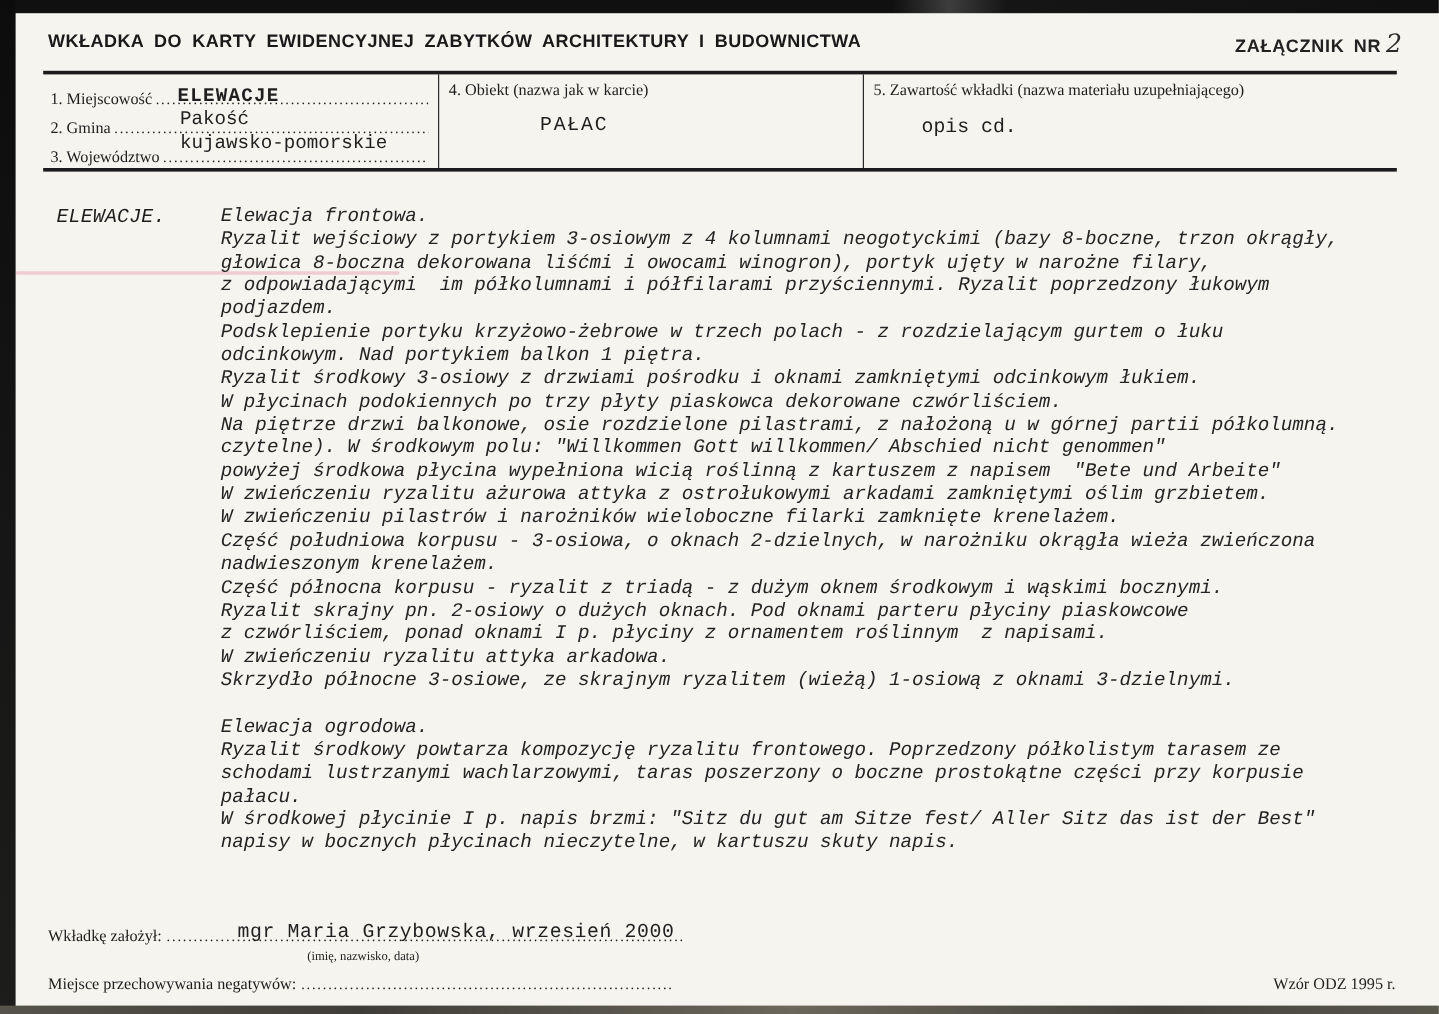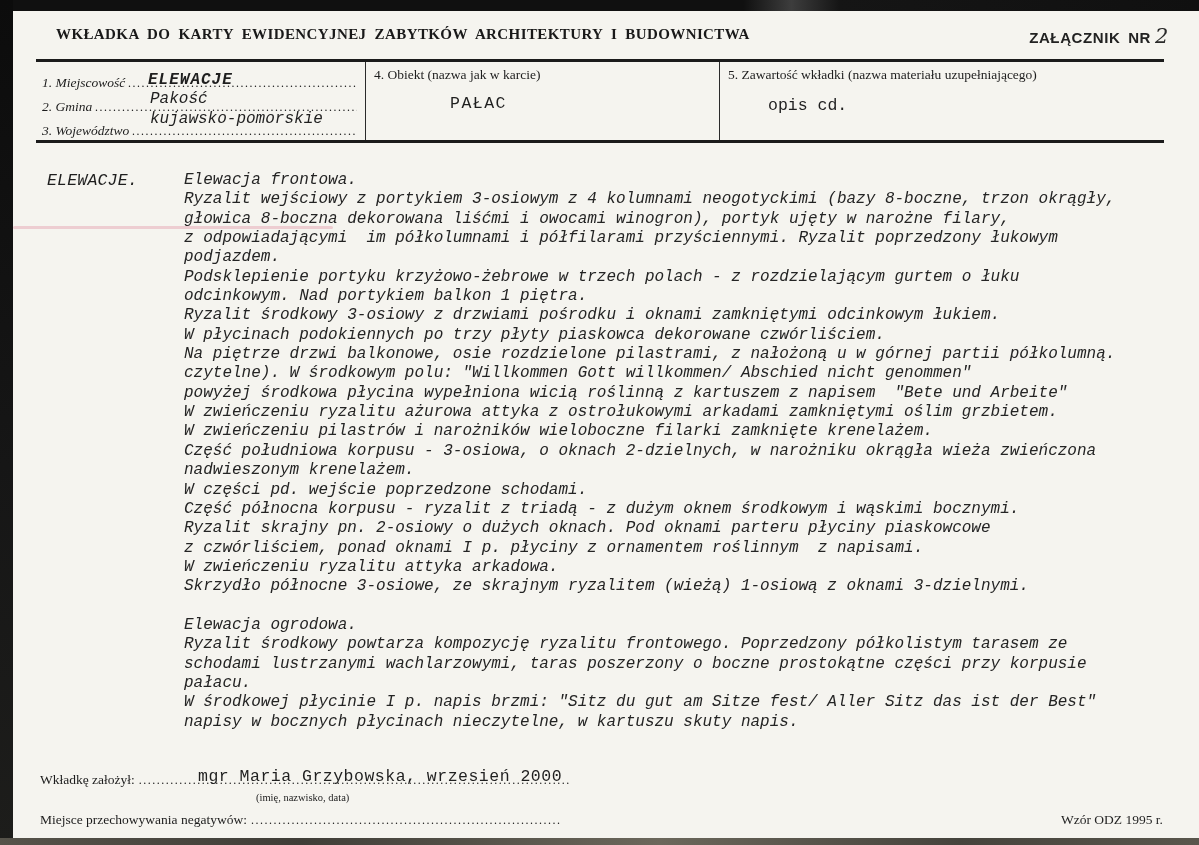--- a/index.html
+++ b/index.html
@@ -23,43 +23,43 @@
   .scan-bottom {
     position:absolute; bottom:0; left:0; width:1199px; height:7px;
     background:linear-gradient(90deg,#56534a 0%,#3f3d37 25%,#6b675b 55%,#45433c 80%,#59564c 100%);
   }
   .scan-artifact-pink {
     position:absolute; left:13px; top:226px; width:320px; height:3px;
     background:rgba(221,125,145,0.32); border-radius:2px;
   }
   
   .doc-title {
-    position:absolute; left:56px; top:26px;
-    font-family:Liberation Serif, serif; font-weight:bold;
+    position:absolute; left:40px; top:26px;
+    font-family:Liberation Sans, sans-serif; font-weight:bold;
     font-size:15px; letter-spacing:0.4px; word-spacing:4px; color:#191919;
     white-space:nowrap;
   }
   .attachment {
     position:absolute; right:30px; top:24px;
     font-family:"Liberation Sans", sans-serif; font-weight:bold;
     font-size:15px; letter-spacing:0.6px; word-spacing:3px; color:#222;
     white-space:nowrap;
   }
   .attachment .att-number {
     font-family:"DejaVu Serif", serif; font-style:italic; font-weight:normal;
     font-size:21px; margin-left:4px; color:#2a2a2a;
   }
   
   .head-table {
     position:absolute; left:36px; top:59px; width:1128px; height:84px;
     border-top:3px solid #1b1b1b; border-bottom:3px solid #1b1b1b;
     display:flex;
   }
   .col { position:relative; height:100%; }
-  .col-1 { width:330px; border-right:1px solid #2b2b2b;font-style:italic; }
+  .col-1 { width:330px; border-right:1px solid #2b2b2b; }
   .col-2 { width:354px; border-right:1px solid #2b2b2b; }
   .col-3 { flex:1; }
   .f-row {
     position:absolute; left:6px; right:8px;
     display:flex; align-items:baseline;
     font-size:13.5px; color:#1d1d1d; white-space:nowrap;
   }
   .f-row .leader {
     flex:1; overflow:hidden; white-space:nowrap;
     font-size:12px; letter-spacing:1.5px; color:#222; margin-left:3px;
@@ -167,21 +167,20 @@
       <div class="body-line">odcinkowym. Nad portykiem balkon 1 piętra.</div>
       <div class="body-line">Ryzalit środkowy 3-osiowy z drzwiami pośrodku i oknami zamkniętymi odcinkowym łukiem.</div>
       <div class="body-line">W płycinach podokiennych po trzy płyty piaskowca dekorowane czwórliściem.</div>
       <div class="body-line">Na piętrze drzwi balkonowe, osie rozdzielone pilastrami, z nałożoną u w górnej partii półkolumną.</div>
       <div class="body-line">czytelne). W środkowym polu: "Willkommen Gott willkommen/ Abschied nicht genommen"</div>
       <div class="body-line">powyżej środkowa płycina wypełniona wicią roślinną z kartuszem z napisem  "Bete und Arbeite"</div>
       <div class="body-line">W zwieńczeniu ryzalitu ażurowa attyka z ostrołukowymi arkadami zamkniętymi oślim grzbietem.</div>
       <div class="body-line">W zwieńczeniu pilastrów i narożników wieloboczne filarki zamknięte krenelażem.</div>
       <div class="body-line">Część południowa korpusu - 3-osiowa, o oknach 2-dzielnych, w narożniku okrągła wieża zwieńczona</div>
       <div class="body-line">nadwieszonym krenelażem.</div>
-      <div class="body-line">W części pd. wejście poprzedzone schodami.</div>
       <div class="body-line">Część północna korpusu - ryzalit z triadą - z dużym oknem środkowym i wąskimi bocznymi.</div>
       <div class="body-line">Ryzalit skrajny pn. 2-osiowy o dużych oknach. Pod oknami parteru płyciny piaskowcowe</div>
       <div class="body-line">z czwórliściem, ponad oknami I p. płyciny z ornamentem roślinnym  z napisami.</div>
       <div class="body-line">W zwieńczeniu ryzalitu attyka arkadowa.</div>
       <div class="body-line">Skrzydło północne 3-osiowe, ze skrajnym ryzalitem (wieżą) 1-osiową z oknami 3-dzielnymi.</div>
       <div class="body-line">&nbsp;</div>
       <div class="body-line">Elewacja ogrodowa.</div>
       <div class="body-line">Ryzalit środkowy powtarza kompozycję ryzalitu frontowego. Poprzedzony półkolistym tarasem ze</div>
       <div class="body-line">schodami lustrzanymi wachlarzowymi, taras poszerzony o boczne prostokątne części przy korpusie</div>
       <div class="body-line">pałacu.</div>

